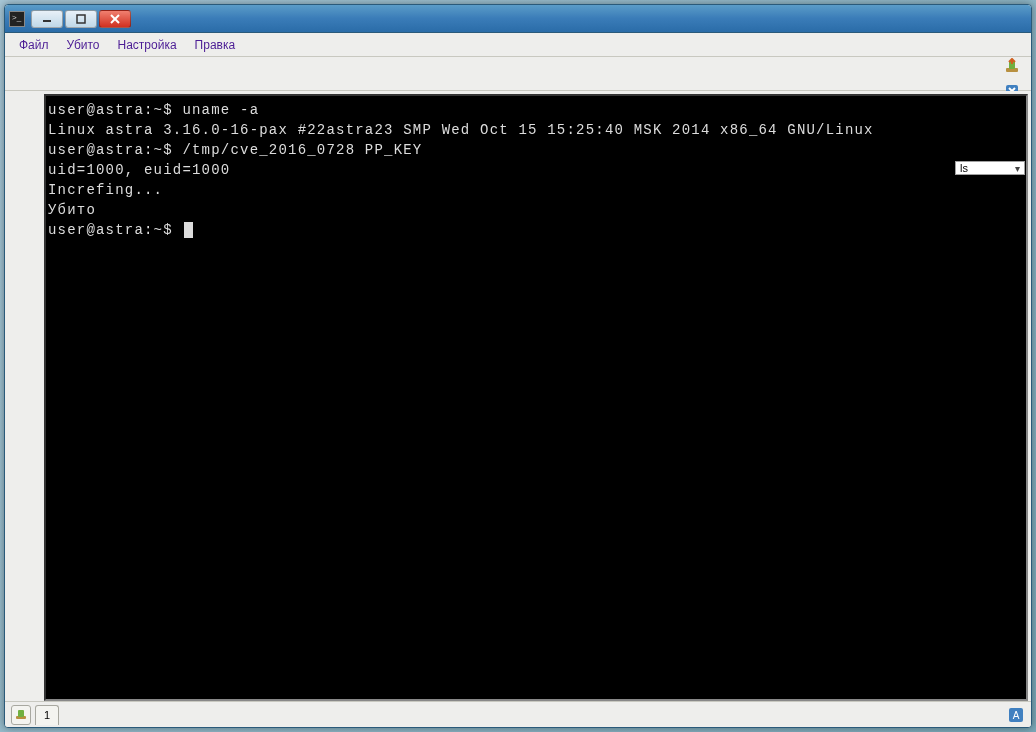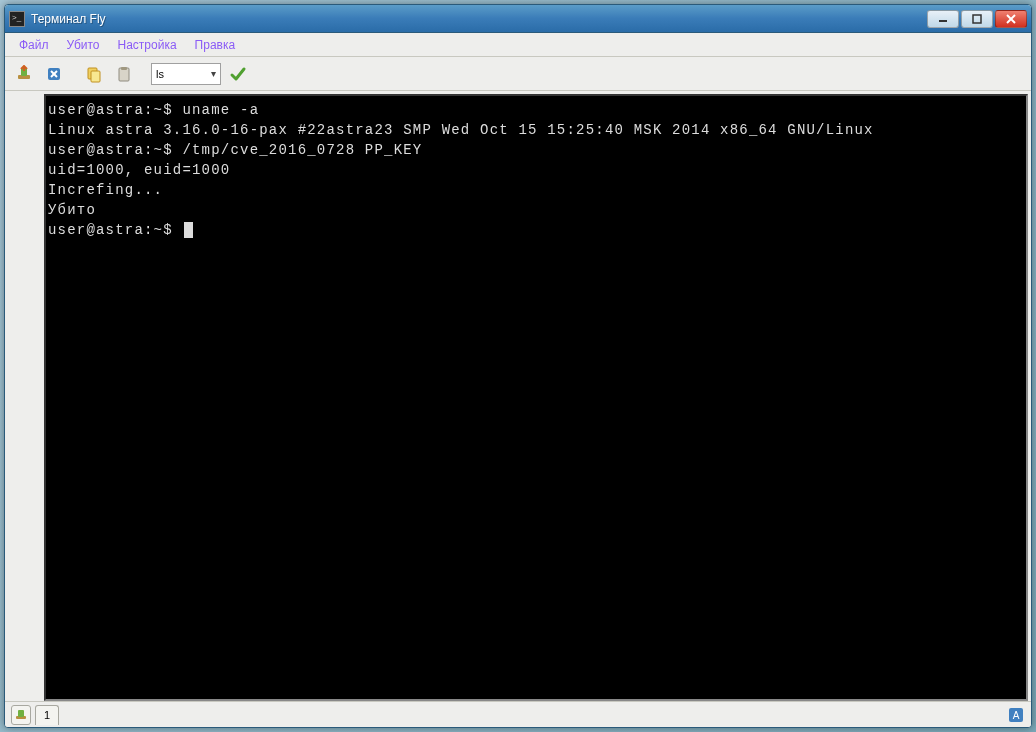--- a/index.html
+++ b/index.html
@@ -54,28 +54,28 @@
 .menubar {
   height: 24px;
   background: #eeeeec;
   border-bottom: 1px solid #c8c8c0;
   display: flex; align-items: center;
   padding: 0 6px;
   gap: 2px;
 }
 .menu-item {
   padding: 3px 8px; cursor: pointer; border-radius: 2px;
-  color: #8b5cf6;
+  color: #4c1d95;
 }
 .toolbar {
   height: 34px;
   background: #eeeeec;
   border-bottom: 1px solid #c8c8c0;
-  display: flex; align-items: center;
-  padding: 0 6px; gap: 4px;
+  display: flex; align-items: flex-end;
+  padding: 0 6px; gap: 4px; flex-direction: column;
 }
 .tool-btn {
   width: 26px; height: 26px;
   border: 1px solid transparent;
   border-radius: 3px;
   display: flex; align-items: center; justify-content: center;
   cursor: pointer;
 }
 .tool-sep { width: 6px; }
 .tool-combo {
@@ -147,21 +147,20 @@
   display: flex; align-items: center; justify-content: center;
 }
 </style>
 </head>
 <body>
 
 <div class="window">
 
   <div class="titlebar">
     <div class="titlebar-icon"></div>
-    <div class="titlebar-title">Терминал Fly</div>
     <div class="win-controls">
       <div class="win-btn">
         <svg width="10" height="10">
             <line x1="1" y1="7" x2="9" y2="7" stroke="#333" stroke-width="2"></line>
           </svg>
       </div>
       <div class="win-btn">
         <svg width="10" height="10">
             <rect x="1" y="1" width="8" height="8" fill="none" stroke="#333" stroke-width="1.5"></rect>
           </svg>

